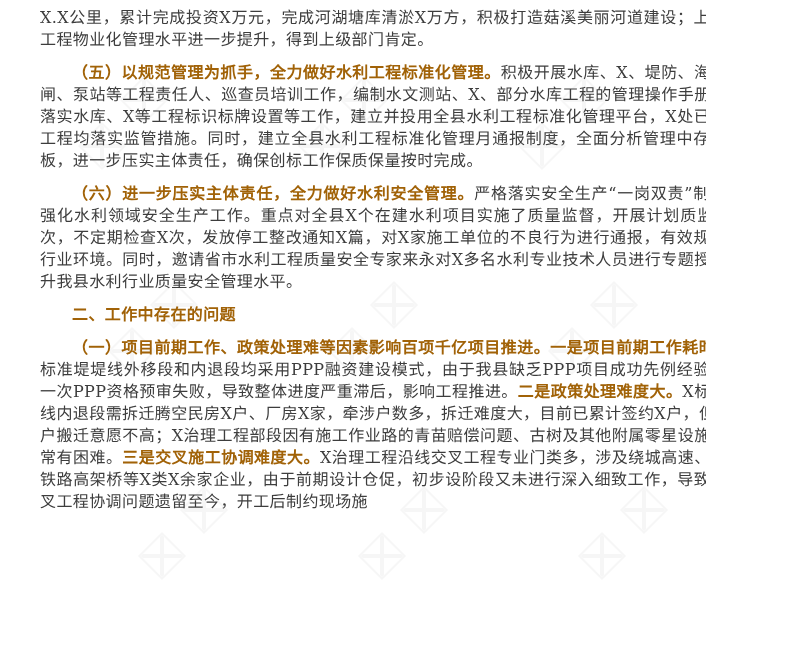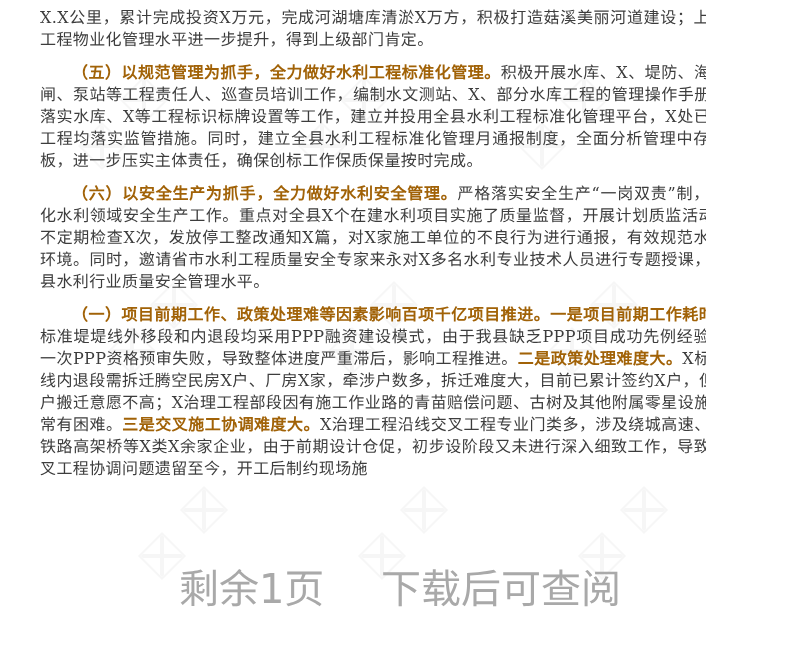--- a/index.html
+++ b/index.html
@@ -117,22 +117,19 @@
         <div class="dia d2"></div>
       </div>
       <div class="wm" style="left: 795px; top: 485px; color: rgb(138, 138, 138); opacity: 0.07;">
         <div class="dia d2"></div>
       </div>
     </div>
 
   <div class="doc">
       <p><span class="seg-regular">X.X公里，累计完成投资X万元，完成河湖塘库清淤X万方，积极打造菇溪美丽河道建设；上塘城防工程物业化管理水平进一步提升，得到上级部门肯定。</span></p>
       <p class="indent"><span class="seg-bold">（五）以规范管理为抓手，全力做好水利工程标准化管理。</span><span class="seg-regular">积极开展水库、X、堤防、海塘、水闸、泵站等工程责任人、巡查员培训工作，编制水文测站、X、部分水库工程的管理操作手册编制，落实水库、X等工程标识标牌设置等工作，建立并投用全县水利工程标准化管理平台，X处已创水利工程均落实监管措施。同时，建立全县水利工程标准化管理月通报制度，全面分析管理中存在的短板，进一步压实主体责任，确保创标工作保质保量按时完成。</span></p>
-      <p class="indent"><span class="seg-bold">（六）以安全生产为抓手，全力做好水利安全管理。</span><span class="seg-regular">严格落实安全生产“一岗双责”制，不断强化水利领域安全生产工作。重点对全县X个在建水利项目实施了质量监督，开展计划质监活动X次，不定期检查X次，发放停工整改通知X篇，对X家施工单位的不良行为进行通报，有效规范水利行业环境。同时，邀请省市水利工程质量安全专家来永对X多名水利专业技术人员进行专题授课，提升我县水利行业质量安全管理水平。</span></p>
+      <p class="indent"><span class="seg-bold">（六）进一步压实主体责任，全力做好水利安全管理。</span><span class="seg-regular">严格落实安全生产“一岗双责”制，不断强化水利领域安全生产工作。重点对全县X个在建水利项目实施了质量监督，开展计划质监活动X次，不定期检查X次，发放停工整改通知X篇，对X家施工单位的不良行为进行通报，有效规范水利行业环境。同时，邀请省市水利工程质量安全专家来永对X多名水利专业技术人员进行专题授课，提升我县水利行业质量安全管理水平。</span></p>
+      <p class="indent"><span class="seg-bold">二、工作中存在的问题</span></p>
       <p class="indent"><span class="seg-bold">（一）项目前期工作、政策处理难等因素影响百项千亿项目推进。</span><span class="seg-bold">一是项目前期工作耗时长。</span><span class="seg-regular">X标准堤堤线外移段和内退段均采用PPP融资建设模式，由于我县缺乏PPP项目成功先例经验，且第一次PPP资格预审失败，导致整体进度严重滞后，影响工程推进。</span><span class="seg-bold">二是政策处理难度大。</span><span class="seg-regular">X标准堤堤线内退段需拆迁腾空民房X户、厂房X家，牵涉户数多，拆迁难度大，目前已累计签约X户，但剩余X户搬迁意愿不高；X治理工程部段因有施工作业路的青苗赔偿问题、古树及其他附属零星设施，进场常有困难。</span><span class="seg-bold">三是交叉施工协调难度大。</span><span class="seg-regular">X治理工程沿线交叉工程专业门类多，涉及绕城高速、甬台温铁路高架桥等X类X余家企业，由于前期设计仓促，初步设阶段又未进行深入细致工作，导致许多交叉工程协调问题遗留至今，开工后制约现场施</span></p>
     </div>
 
-  <div class="footer">
-    <span class="part">剩余1页</span>
-    <span class="part">下载后可查阅</span>
-  </div>
 
 </div>
 
 </body></html>

